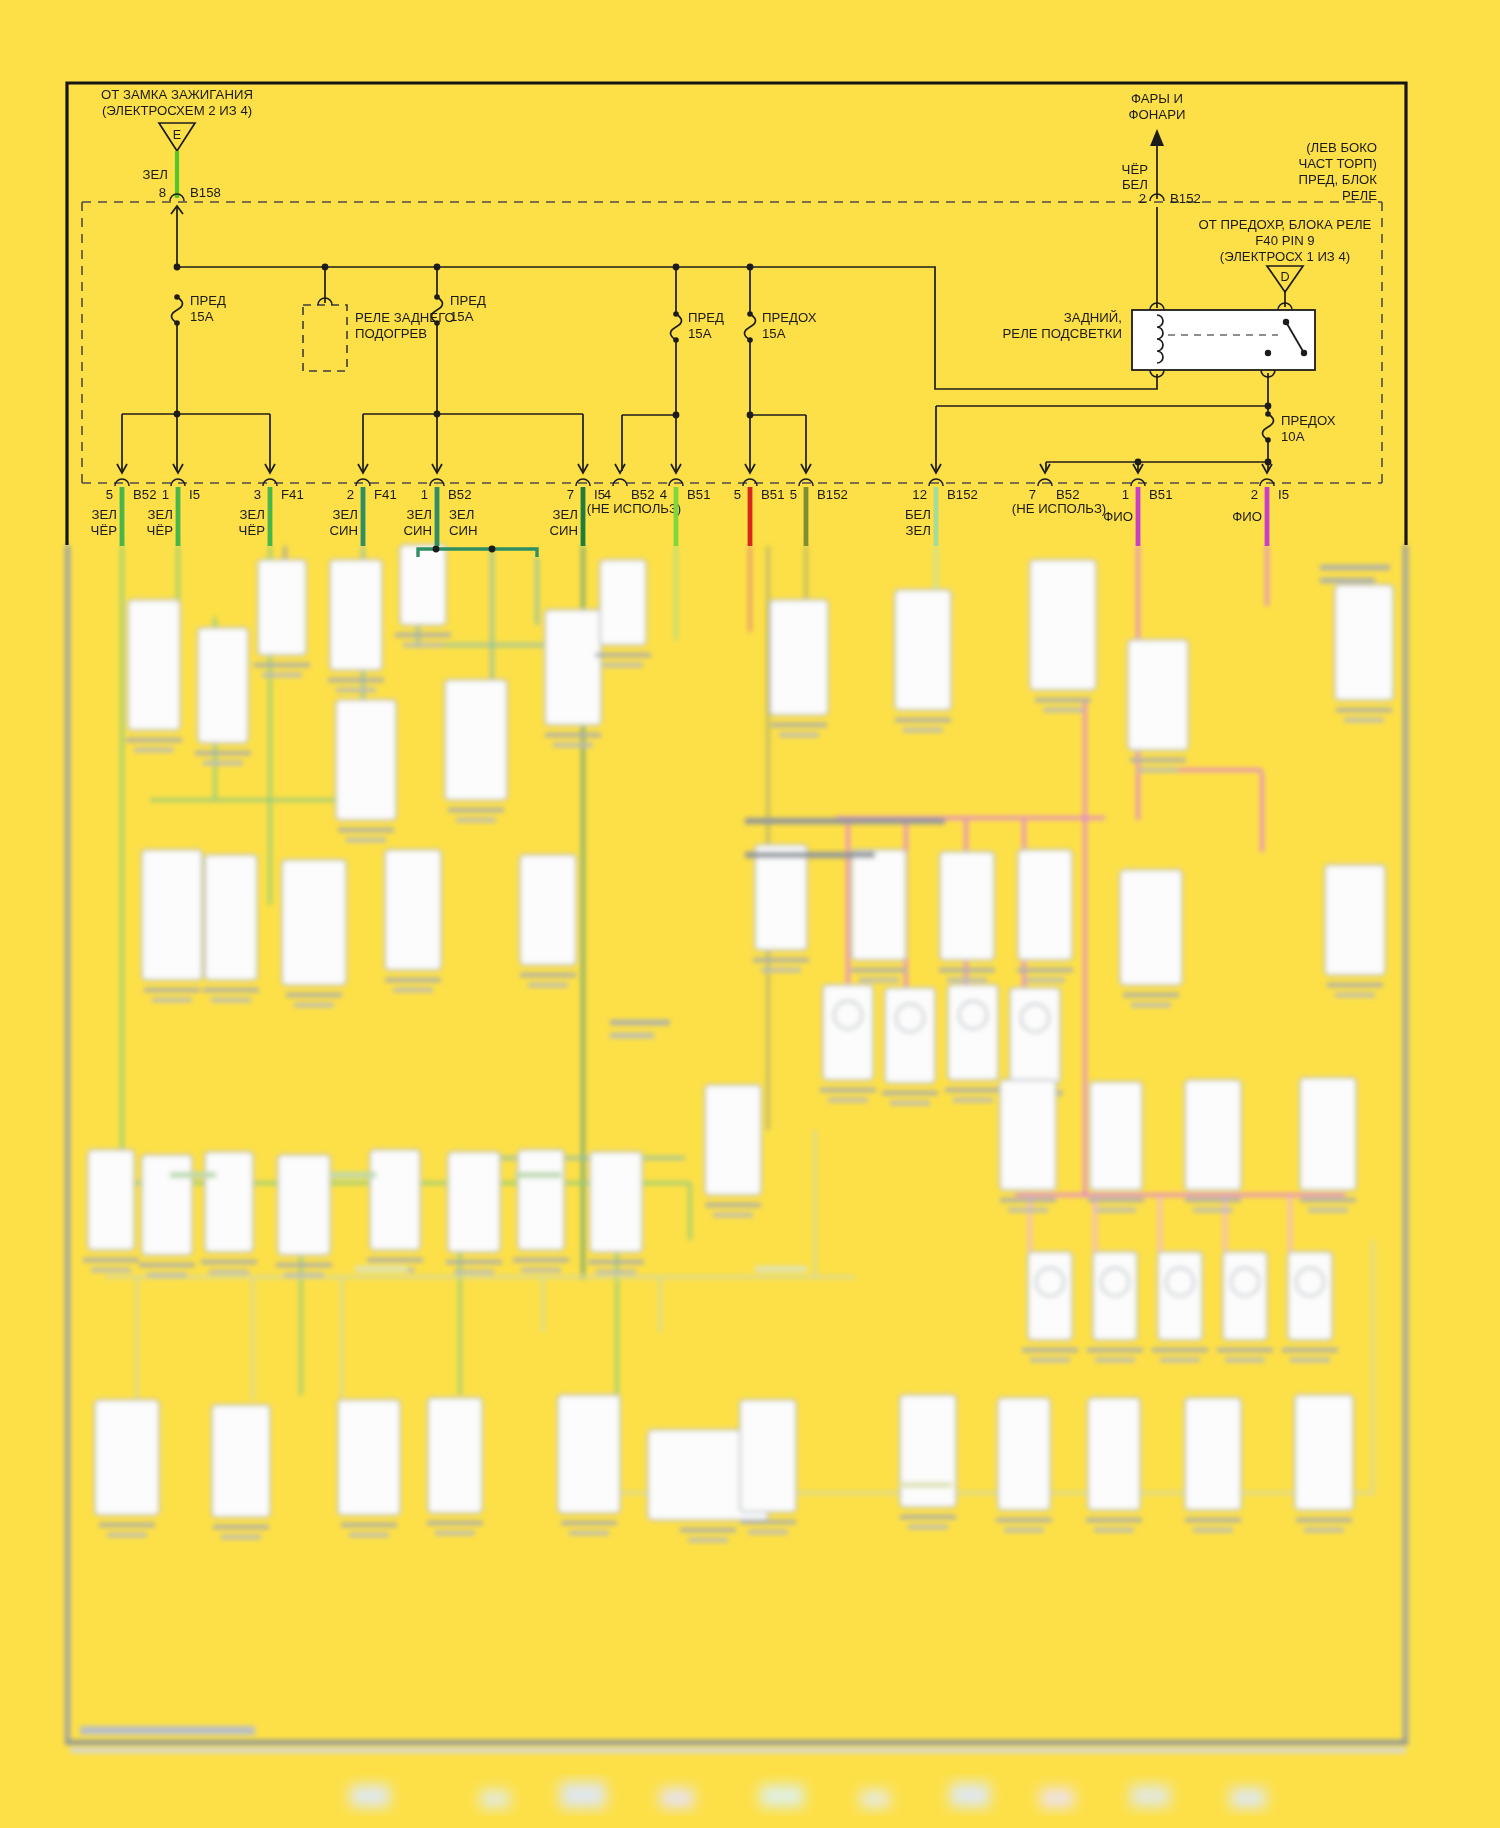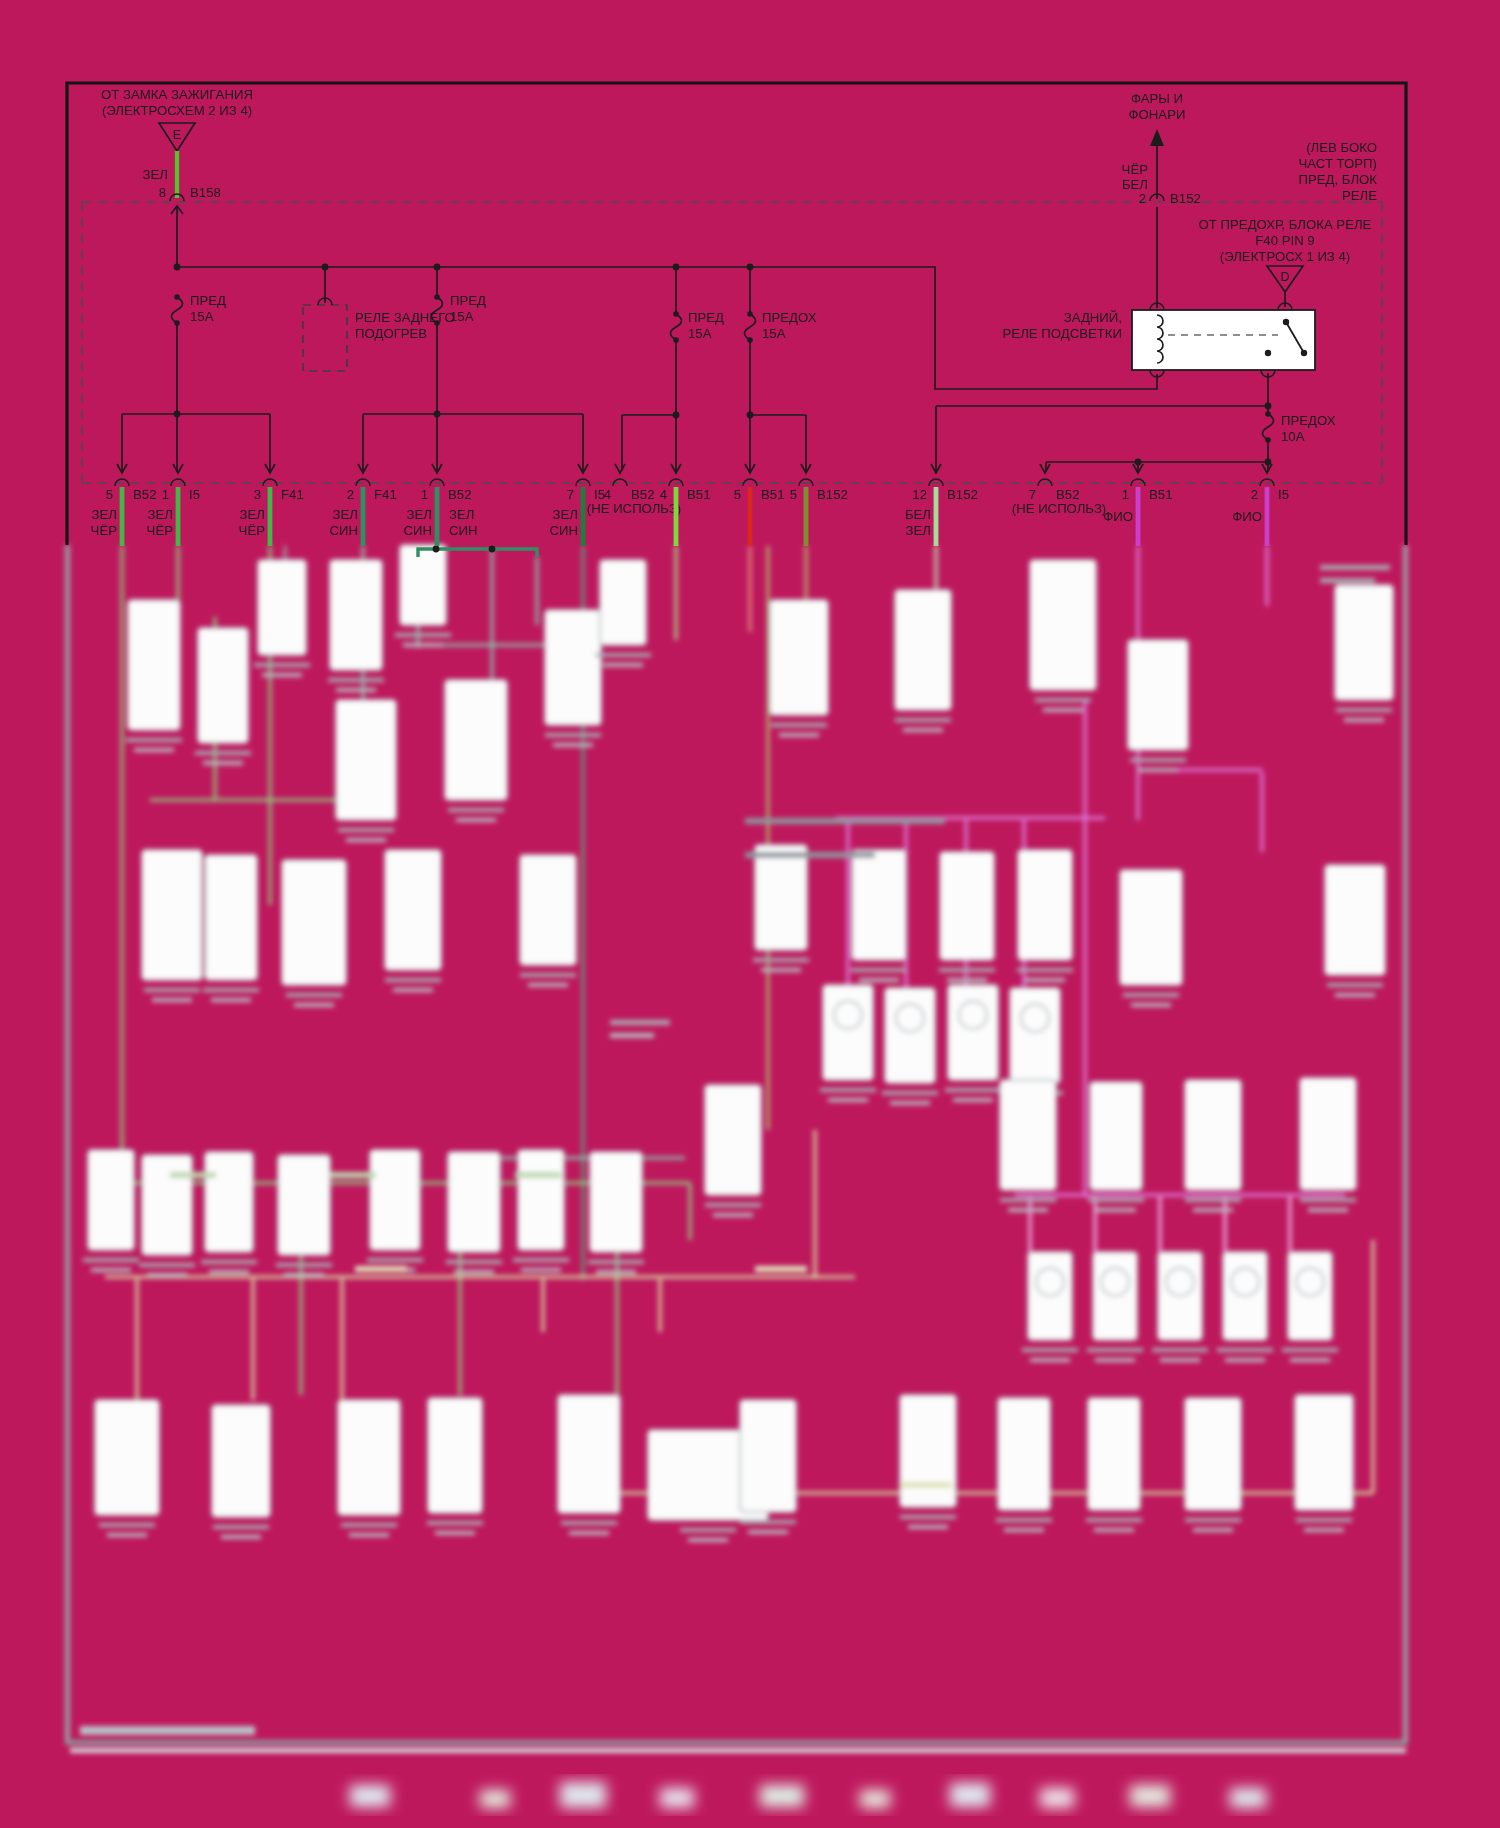--- a/index.html
+++ b/index.html
@@ -1,16 +1,16 @@
 <!DOCTYPE html>
 <html><head>
 <meta charset="utf-8">
 <style>
   html,body{margin:0;padding:0;background:#ffffff;}
-  .page{position:relative;width:1500px;height:1828px;background:#be185d;overflow:hidden;
+  .page{position:relative;width:1500px;height:1828px;background:#fde047;overflow:hidden;
         font-family:"Liberation Sans",sans-serif;}
   svg{position:absolute;left:0;top:0;}
   svg text{font-family:"Liberation Sans",sans-serif;font-size:13.2px;fill:#1b1b1b;}
   svg text.sm{font-size:12.6px;}
 </style>
 </head>
 <body>
 
 <div class="page">
 <svg id="svg-root" width="1500" height="1828" viewBox="0 0 1500 1828">

